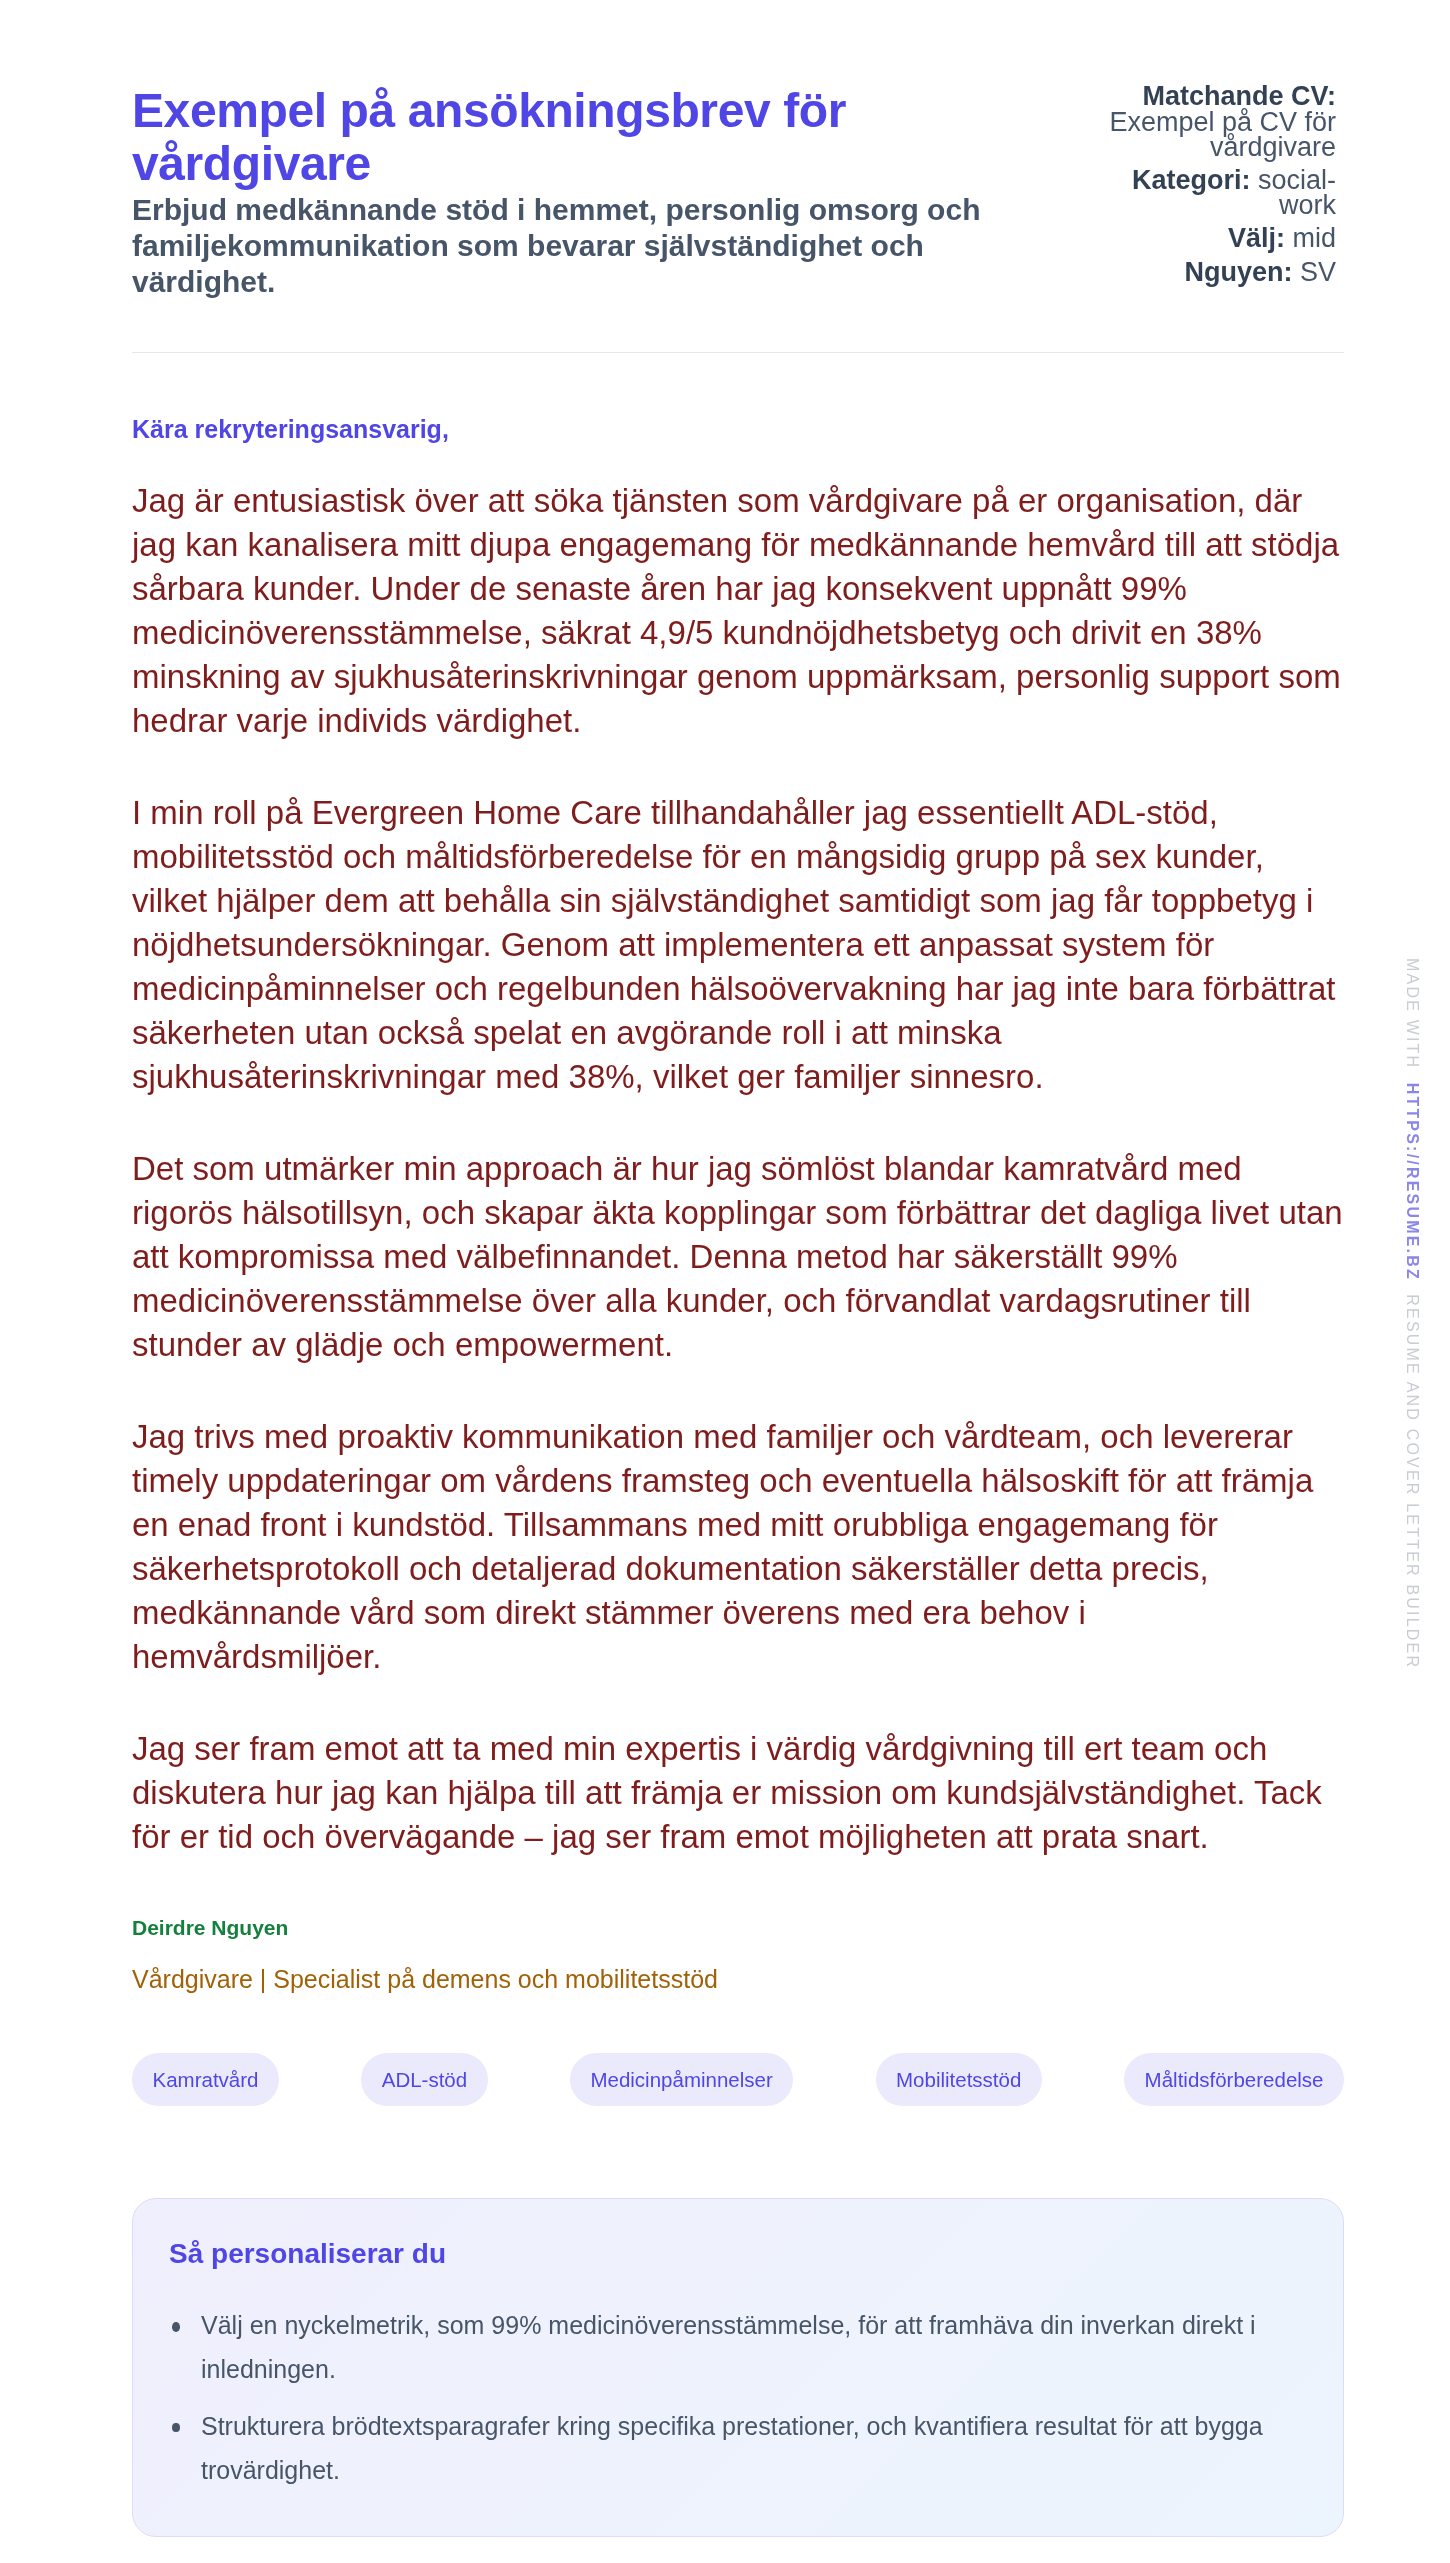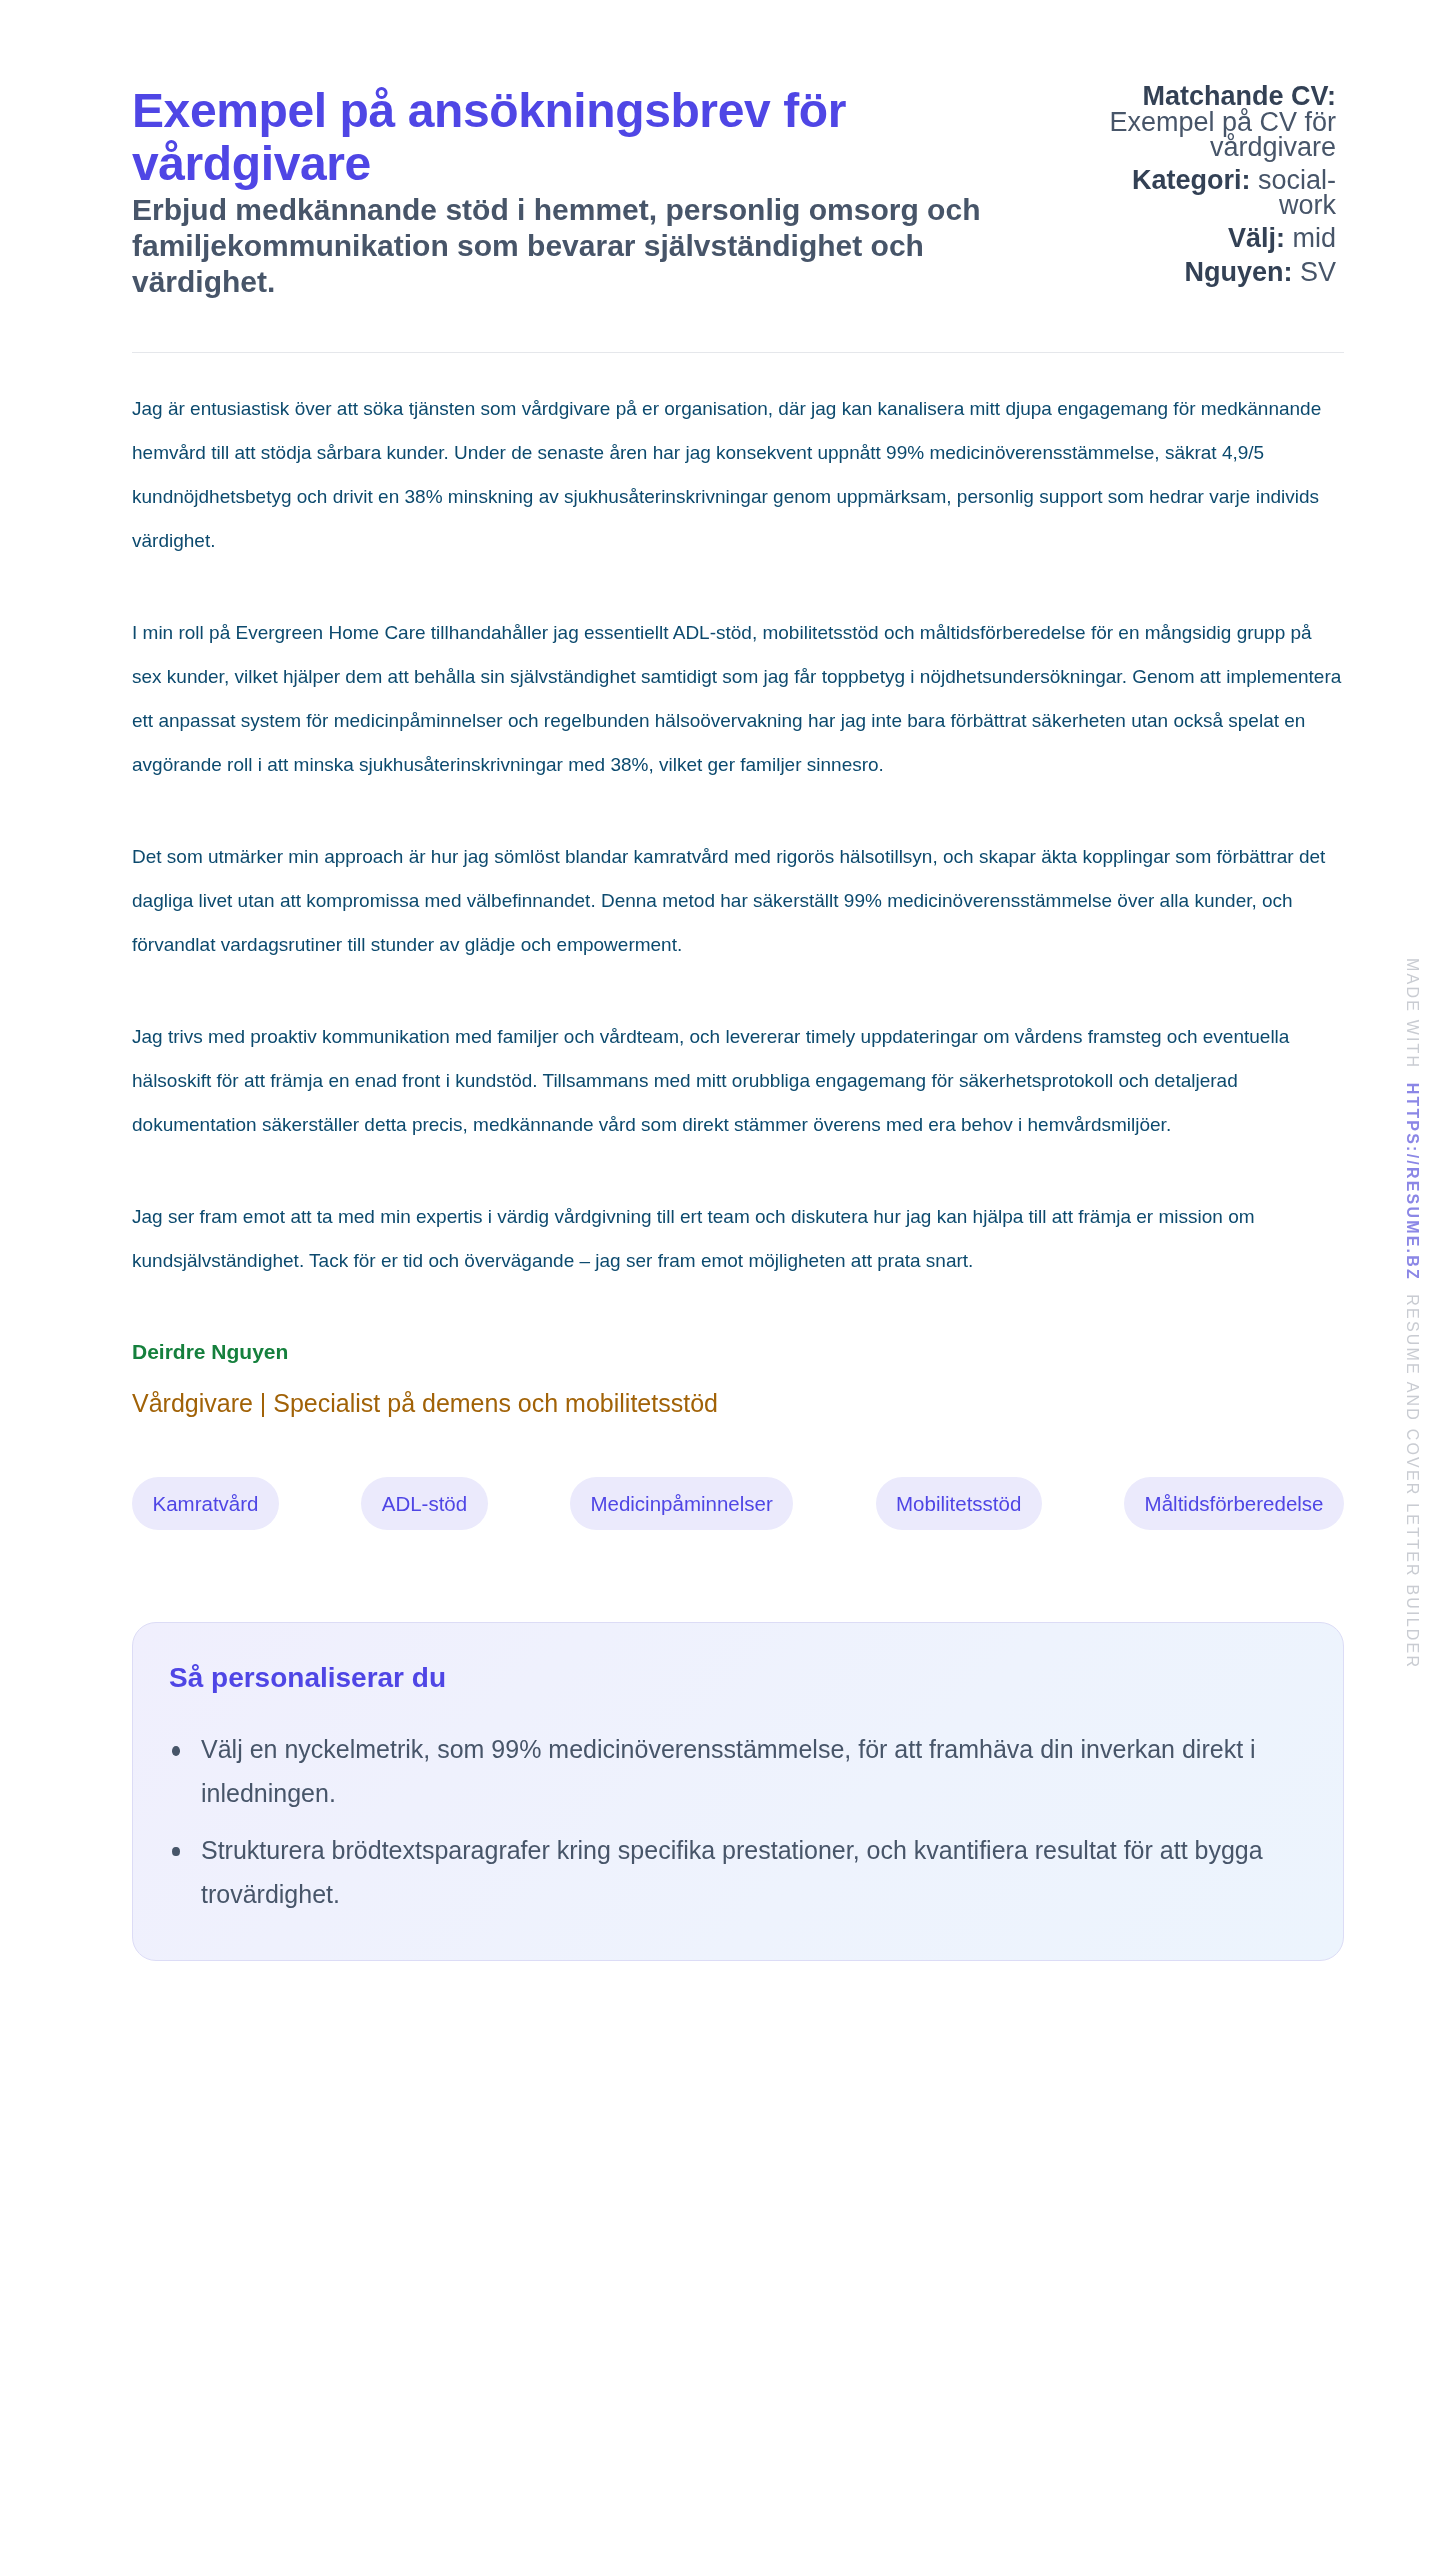--- a/index.html
+++ b/index.html
@@ -57,23 +57,23 @@
 
   .greeting {
     margin-top: 61px;
     font-size: 25px;
     line-height: 31px;
     font-weight: 700;
     color: #4f46e5;
   }
   .body-text { margin-top: 34px; }
   .para {
-    font-size: 19px;
+    font-size: 33px;
     line-height: 44px;
-    color: #0c4a6e;
+    color: #7f1d1d;
     margin-bottom: 48px;
   }
   .signature { margin-top: 53px; }
   .sig-name {
     font-size: 21px;
     line-height: 31px;
     font-weight: 700;
     color: #15803d;
   }
   .sig-title {
@@ -176,20 +176,21 @@
         <span class="k">Välj:</span>
         <span class="v">mid</span>
       </div>
       <div class="row">
         <span class="k">Nguyen:</span>
         <span class="v">SV</span>
       </div>
     </div>
   </header>
 
+  <p class="greeting">Kära rekryteringsansvarig,</p>
 
   <section class="body-text">
     <p class="para">Jag är entusiastisk över att söka tjänsten som vårdgivare på er organisation, där jag kan kanalisera mitt djupa engagemang för medkännande hemvård till att stödja sårbara kunder. Under de senaste åren har jag konsekvent uppnått 99% medicinöverensstämmelse, säkrat 4,9/5 kundnöjdhetsbetyg och drivit en 38% minskning av sjukhusåterinskrivningar genom uppmärksam, personlig support som hedrar varje individs värdighet.</p>
     <p class="para">I min roll på Evergreen Home Care tillhandahåller jag essentiellt ADL-stöd, mobilitetsstöd och måltidsförberedelse för en mångsidig grupp på sex kunder, vilket hjälper dem att behålla sin självständighet samtidigt som jag får toppbetyg i nöjdhetsundersökningar. Genom att implementera ett anpassat system för medicinpåminnelser och regelbunden hälsoövervakning har jag inte bara förbättrat säkerheten utan också spelat en avgörande roll i att minska sjukhusåterinskrivningar med 38%, vilket ger familjer sinnesro.</p>
     <p class="para">Det som utmärker min approach är hur jag sömlöst blandar kamratvård med rigorös hälsotillsyn, och skapar äkta kopplingar som förbättrar det dagliga livet utan att kompromissa med välbefinnandet. Denna metod har säkerställt 99% medicinöverensstämmelse över alla kunder, och förvandlat vardagsrutiner till stunder av glädje och empowerment.</p>
     <p class="para">Jag trivs med proaktiv kommunikation med familjer och vårdteam, och levererar timely uppdateringar om vårdens framsteg och eventuella hälsoskift för att främja en enad front i kundstöd. Tillsammans med mitt orubbliga engagemang för säkerhetsprotokoll och detaljerad dokumentation säkerställer detta precis, medkännande vård som direkt stämmer överens med era behov i hemvårdsmiljöer.</p>
     <p class="para">Jag ser fram emot att ta med min expertis i värdig vårdgivning till ert team och diskutera hur jag kan hjälpa till att främja er mission om kundsjälvständighet. Tack för er tid och övervägande – jag ser fram emot möjligheten att prata snart.</p>
   </section>
 
   <section class="signature">

